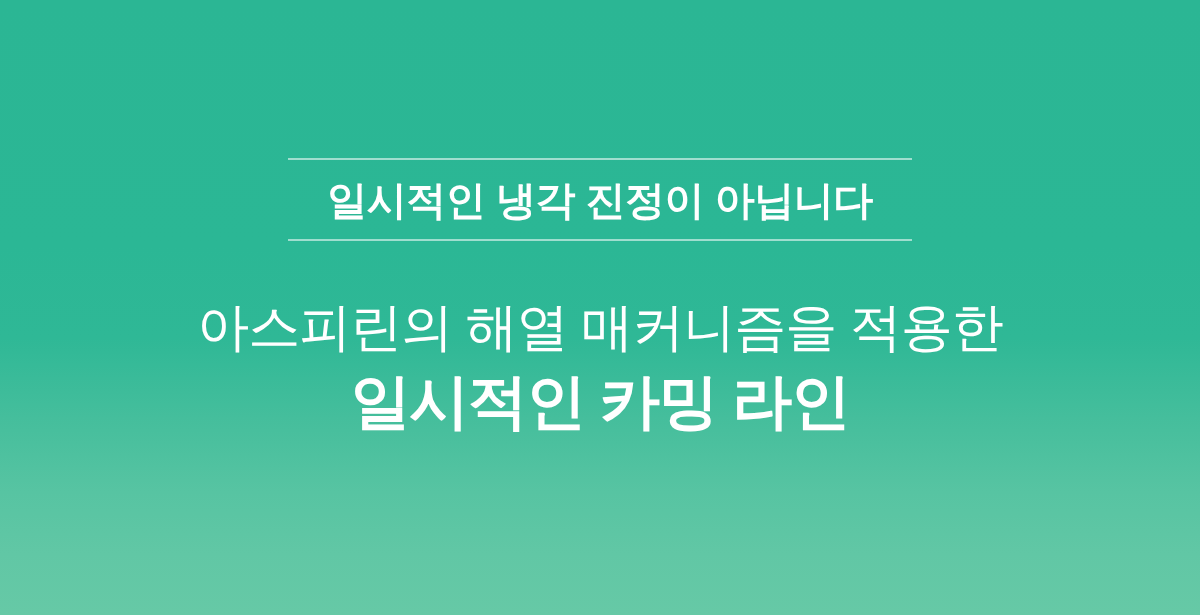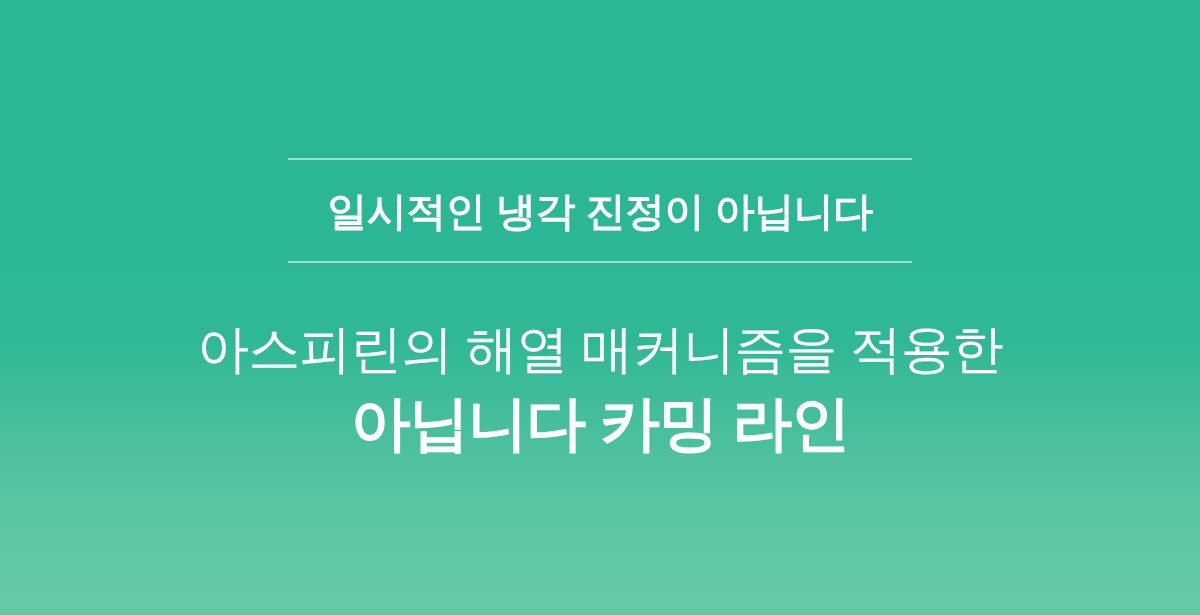--- a/index.html
+++ b/index.html
@@ -38,21 +38,20 @@
     );
   }
 
   
   .headline-block {
     width: 624px;
     margin-top: 158px;
     display: flex;
     flex-direction: column;
     align-items: center;
-    gap: 11px;
   }
 
   .rule {
     width: 624px;
     height: 2px;
     background: rgba(255, 255, 255, 0.55);
     flex: 0 0 auto;
   }
 
   .rule-top {
@@ -105,15 +104,15 @@
   <div class="headline-block">
     <div class="rule rule-top"></div>
     <div class="headline">일시적인 냉각 진정이 아닙니다</div>
     <div class="rule rule-bottom"></div>
   </div>
 
   <div class="body-copy">
     <div class="body-line">아스피린의 해열 매커니즘을 적용한</div>
   </div>
 
-  <div class="product-line">아닙니다 카밍 라인</div>
+  <div class="product-line">일시적인 카밍 라인</div>
 
 </div>
 
 </body></html>

